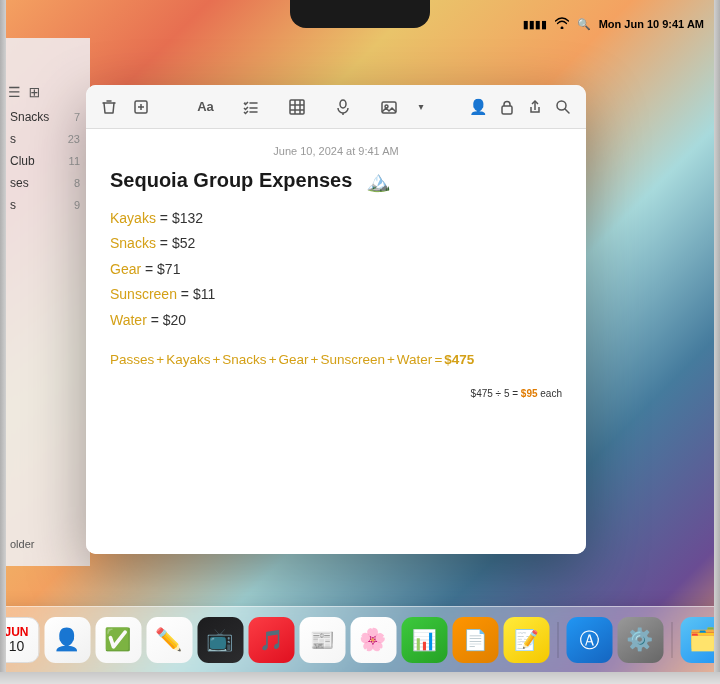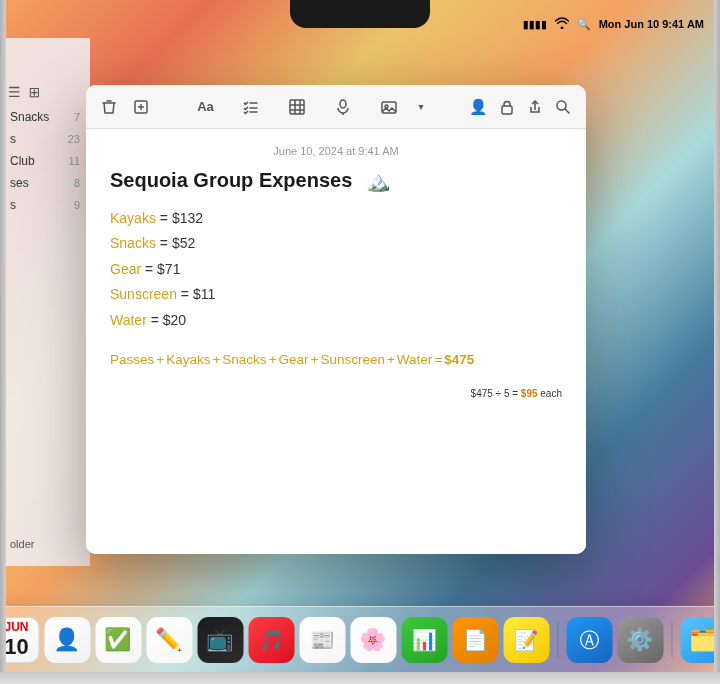--- a/index.html
+++ b/index.html
@@ -541,21 +541,21 @@
       <span class="per-person-highlight">$95</span>
       <span> each</span>
     </div>
   </div>
 </div>
 
 <div class="dock">
 
   <div class="dock-item dock-calendar" title="Calendar" style="font-size:11px; font-weight:700; color:#e00; flex-direction:column; line-height:1.1;">
     <span style="font-size:12px; color:#e00;">JUN</span>
-    <span style="font-size:22px; color:#1a1a1a; font-weight:700;">10</span>
+    <span style="font-size:14px; color:#1a1a1a; font-weight:400;">10</span>
   </div>
 
   <div class="dock-item dock-contacts" title="Contacts">
     <span style="font-size:22px;">👤</span>
   </div>
 
   <div class="dock-item dock-reminders" title="Reminders">
     <span style="font-size:22px;">✅</span>
   </div>
 

